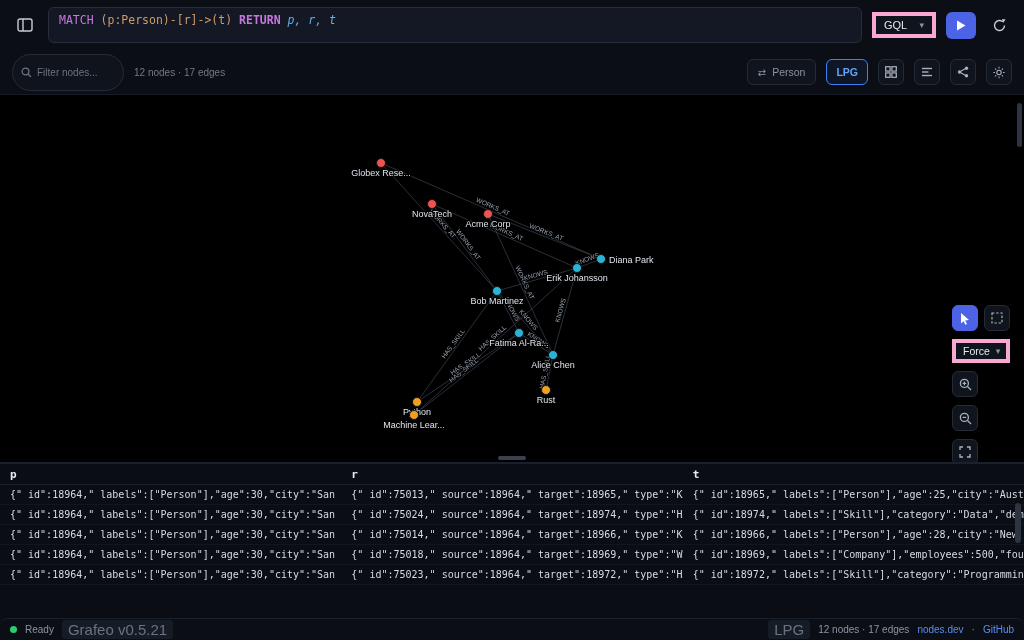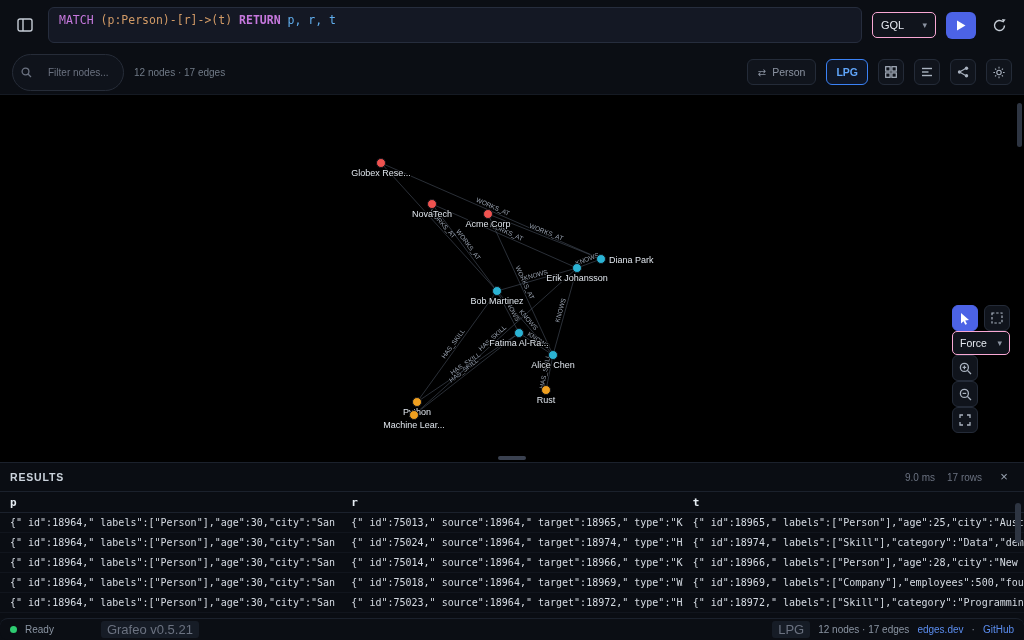--- a/index.html
+++ b/index.html
@@ -8,31 +8,31 @@
   .app { width:1024px; height:640px; display:flex; flex-direction:column; background:#0b0e14; }
 
   
   .topbar { height:50px; display:flex; align-items:center; gap:10px; padding:0 12px; background:#0b0e14; }
   .icon-btn { width:26px; height:26px; display:flex; align-items:center; justify-content:center;
               background:transparent; border:none; color:#aab3c0; cursor:pointer; border-radius:6px; font-size:14px; }
   .query-editor { flex:1; height:36px; background:#141824; border:1px solid #262d3d; border-radius:6px;
                   padding:5px 10px; font:11.5px "DejaVu Sans Mono", monospace; color:#d5dbe3;
                   white-space:pre; overflow:hidden; }
   .select { display:flex; align-items:center; justify-content:space-between; gap:6px; height:26px;
-            background:#10141c; border:1px solid #f9a8d4; border-radius:5px; padding:0 8px;
+            background:#10141c; border:4px solid #f9a8d4; border-radius:0; padding:0 8px;
             color:#e5e9f0; font-size:11px; cursor:pointer; }
   .select .chev { color:#8b93a1; font-size:9px; }
   .lang-select { width:64px; }
   .play-btn { width:30px; height:27px; background:#4c63e6; border:none; border-radius:6px;
               display:flex; align-items:center; justify-content:center; cursor:pointer; }
 
   
   .toolbar { height:45px; display:flex; align-items:center; gap:10px; padding:0 12px;
              background:#0b0e14; border-bottom:1px solid #151a23; }
-  .filter-box { width:112px; height:37px; display:flex; align-items:center; gap:16px;
+  .filter-box { width:112px; height:37px; display:flex; align-items:center; gap:5px;
                 background:#0f131b; border:1px solid #262c38; border-radius:999px; padding:0 8px; }
   .filter-box input { flex:1; min-width:0; background:transparent; border:none; outline:none;
                       color:#c6cdd6; font-size:10px; }
   .filter-box input::placeholder { color:#6b7280; }
   .stats-text { color:#707a87; font-size:10px; }
   .spacer { flex:1; }
   .tb-btn { height:26px; display:flex; align-items:center; justify-content:center; gap:6px;
             background:#10141c; border:1px solid #242b38; border-radius:6px; color:#aab3c0;
             cursor:pointer; padding:0 6px; }
   .compare-btn { padding:0 10px; color:#8b93a1; font-size:10.5px; }
@@ -42,21 +42,21 @@
 
   
   .graph-area { height:367px; position:relative; background:#000; }
   .graph-area svg.canvas { position:absolute; inset:0; }
   .edge { stroke:#4d5665; stroke-width:1; stroke-opacity:.55; }
   .edge-label { font:6.5px "Liberation Sans", sans-serif; fill:#97a0ae; text-anchor:middle;
                 paint-order:stroke; stroke:#000; stroke-width:1.5px; }
   .node { stroke:#10141b; stroke-width:1; }
   .node-label { font:9px "Liberation Sans", sans-serif; fill:#dfe5ec;
                 paint-order:stroke; stroke:#000; stroke-width:2px; }
-  .graph-controls { position:absolute; right:14px; top:210px; display:flex; flex-direction:column; width:58px; }
+  .graph-controls { position:absolute; right:14px; top:210px; display:flex; flex-direction:column; gap:8px; width:58px; }
   .gc-row { display:flex; gap:6px; }
   .gc-btn { width:26px; height:26px; display:flex; align-items:center; justify-content:center;
             background:#10141c; border:1px solid #242b38; border-radius:6px; color:#aab3c0; cursor:pointer; font-size:13px; }
   .gc-btn.active { background:#4c63e6; border-color:#4c63e6; color:#fff; }
   .layout-select { width:58px; height:24px; font-size:10.5px; padding:0 7px; }
   .drag-handle { position:absolute; left:498px; bottom:2px; width:28px; height:4px;
                  background:#3a4150; border-radius:2px; cursor:row-resize; }
   .graph-scroll-thumb { position:absolute; right:2px; top:8px; width:5px; height:44px;
                         background:#2e3542; border-radius:3px; }
 
@@ -76,38 +76,38 @@
           border-bottom:1px solid #11151d; cursor:pointer; }
   .tcell { padding-left:10px; font:10px "DejaVu Sans Mono", monospace; color:#d5dbe3;
            white-space:nowrap; overflow:hidden; }
   .results-scroll-thumb { position:absolute; right:3px; top:40px; width:6px; height:40px;
                           background:#2e3542; border-radius:3px; }
 
   
   .statusbar { height:22px; display:flex; align-items:center; gap:8px; padding:0 10px;
                background:#0b0e14; border-top:1px solid #1b212c; font-size:10px; color:#8b95a3;border-radius:8px; }
   .status-dot { width:7px; height:7px; border-radius:50%; background:#2ecc71; }
-  .badge { background:#161c26; border-radius:3px; padding:1px 6px; color:#6b7280; font-size:13px;margin-left:39px; }
+  .badge { background:#161c26; border-radius:3px; padding:1px 6px; color:#6b7280; font-size:15px; }
   .sb-right { margin-left:auto; display:flex; align-items:center; gap:8px; }
   .sb-link { color:#5b8def; cursor:pointer; text-decoration:none; }
   svg.ic { display:block; }
 </style>
 </head>
 <body>
 
 <div class="app">
 
   <header class="topbar">
     <button class="icon-btn">
       <svg class="ic" width="16" height="14" viewBox="0 0 16 14">
         <rect x="1" y="1" width="14" height="12" rx="2" fill="none" stroke="#c6cdd6" stroke-width="1.4"></rect>
         <line x1="6" y1="1" x2="6" y2="13" stroke="#c6cdd6" stroke-width="1.4"></line>
       </svg>
     </button>
-    <div class="query-editor"><code id="query-code"><span style="color: rgb(198, 120, 221);">MATCH </span><span style="color: rgb(209, 154, 102);">(p:Person)-[r]-&gt;(t)</span><span style="color: rgb(198, 120, 221); font-weight: bold;"> RETURN </span><span style="color: rgb(97, 175, 239);">p, r, t</span></code></div>
+    <div class="query-editor"><code id="query-code"><span style="color: rgb(198, 120, 221);">MATCH </span><span style="color: rgb(209, 154, 102);">(p:Person)-[r]-&gt;(t)</span><span style="color: rgb(198, 120, 221); font-weight: bold;"> RETURN </span><span style="color: rgb(97, 175, 239); font-style: italic;">p, r, t</span></code></div>
     <div class="select lang-select">
       <span>GQL</span>
       <span class="chev">▾</span>
     </div>
     <button class="play-btn">
       <svg class="ic" width="10" height="11" viewBox="0 0 10 11">
         <polygon points="1,0.5 9.5,5.5 1,10.5" fill="#ffffff"></polygon>
       </svg>
     </button>
     <button class="icon-btn">
@@ -276,28 +276,20 @@
           <polyline points="8,11 11,11 11,8" fill="none" stroke="#aab3c0" stroke-width="1.3"></polyline>
         </svg>
       </button>
     </div>
 
     <div class="drag-handle"></div>
     <div class="graph-scroll-thumb"></div>
   </div>
 
   <section class="results">
-    <div class="results-header">
-      <span class="results-title">RESULTS</span>
-      <div class="results-meta">
-        <span>9.0 ms</span>
-        <span>17 rows</span>
-        <button class="close-btn">×</button>
-      </div>
-    </div>
     <div class="thead">
       <div class="th">p</div>
       <div class="th">r</div>
       <div class="th">t</div>
     </div>
     <div class="tbody" id="results-rows">
         <div class="trow">
           <div class="tcell">{"_id":18964,"_labels":["Person"],"age":30,"city":"San …</div>
           <div class="tcell">{"_id":75013,"_source":18964,"_target":18965,"_type":"K…</div>
           <div class="tcell">{"_id":18965,"_labels":["Person"],"age":25,"city":"Aust…</div>
@@ -326,19 +318,19 @@
     <div class="results-scroll-thumb"></div>
   </section>
 
   <footer class="statusbar">
     <span class="status-dot"></span>
     <span>Ready</span>
     <span class="badge">Grafeo v0.5.21</span>
     <div class="sb-right">
       <span class="badge">LPG</span>
       <span>12 nodes · 17 edges</span>
-      <a class="sb-link">edges.dev</a>
+      <a class="sb-link">nodes.dev</a>
       <span>·</span>
       <a class="sb-link">GitHub</a>
     </div>
   </footer>
 
 </div>
 
 </body></html>

